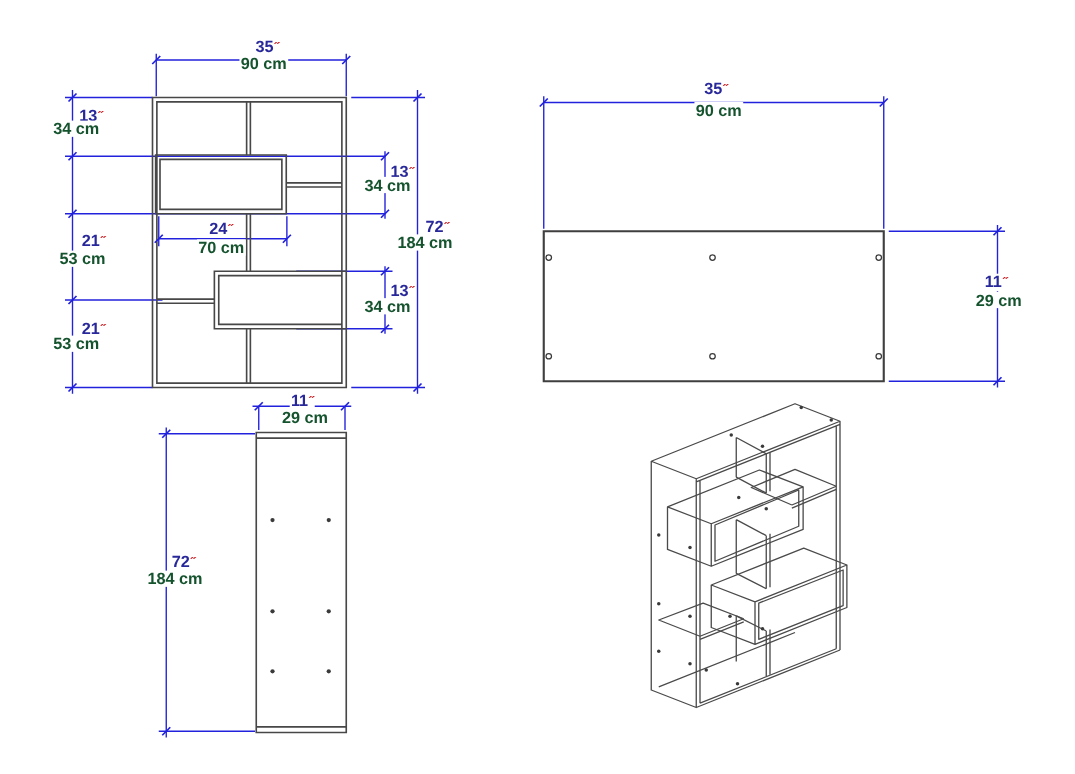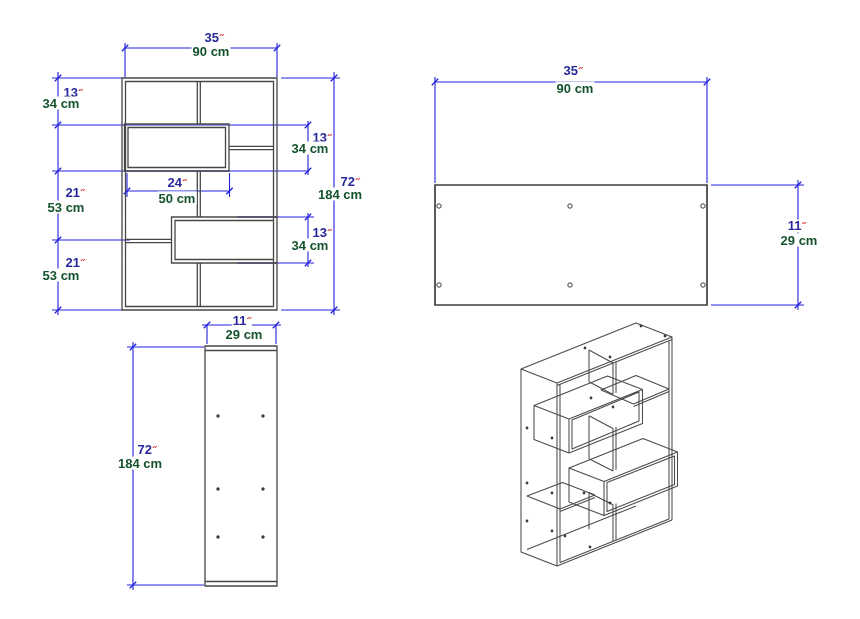--- a/index.html
+++ b/index.html
@@ -175,21 +175,21 @@
       <div class="dim-line-label dim-cm" style="left: 66px; top: 207px;">53 cm</div>
       <div class="dim-line-label dim-inch" style="left: 75px; top: 263px;"><span>21</span><span class="in-mark">˝</span></div>
       <div class="dim-line-label dim-cm" style="left: 61px; top: 275px;">53 cm</div>
       <div class="dim-line-label dim-inch" style="left: 322px; top: 138px;"><span>13</span><span class="in-mark">˝</span></div>
       <div class="dim-line-label dim-cm" style="left: 310px; top: 148px;">34 cm</div>
       <div class="dim-line-label dim-inch" style="left: 322px; top: 233px;"><span>13</span><span class="in-mark">˝</span></div>
       <div class="dim-line-label dim-cm" style="left: 310px; top: 245px;">34 cm</div>
       <div class="dim-line-label dim-inch" style="left: 350px; top: 182px;"><span>72</span><span class="in-mark">˝</span></div>
       <div class="dim-line-label dim-cm" style="left: 340px; top: 194px;">184 cm</div>
       <div class="dim-line-label dim-inch" style="left: 177px; top: 183px; text-align: right;"><span>24</span><span class="in-mark">˝</span></div>
-      <div class="dim-line-label dim-cm" style="left: 177px; top: 198px;">50 cm</div>
+      <div class="dim-line-label dim-cm" style="left: 177px; top: 198px;">70 cm</div>
       <div class="dim-line-label dim-inch" style="left: 573px; top: 71px;"><span>35</span><span class="in-mark">˝</span></div>
       <div class="dim-line-label dim-cm" style="left: 575px; top: 88px;">90 cm</div>
       <div class="dim-line-label dim-inch" style="left: 797px; top: 226px;"><span>11</span><span class="in-mark">˝</span></div>
       <div class="dim-line-label dim-cm" style="left: 799px; top: 240px;">29 cm</div>
       <div class="dim-line-label dim-inch" style="left: 242px; top: 321px;"><span>11</span><span class="in-mark">˝</span></div>
       <div class="dim-line-label dim-cm" style="left: 244px; top: 334px;">29 cm</div>
       <div class="dim-line-label dim-inch" style="left: 147px; top: 450px;"><span>72</span><span class="in-mark">˝</span></div>
       <div class="dim-line-label dim-cm" style="left: 140px; top: 463px;">184 cm</div>
     </div>
 

